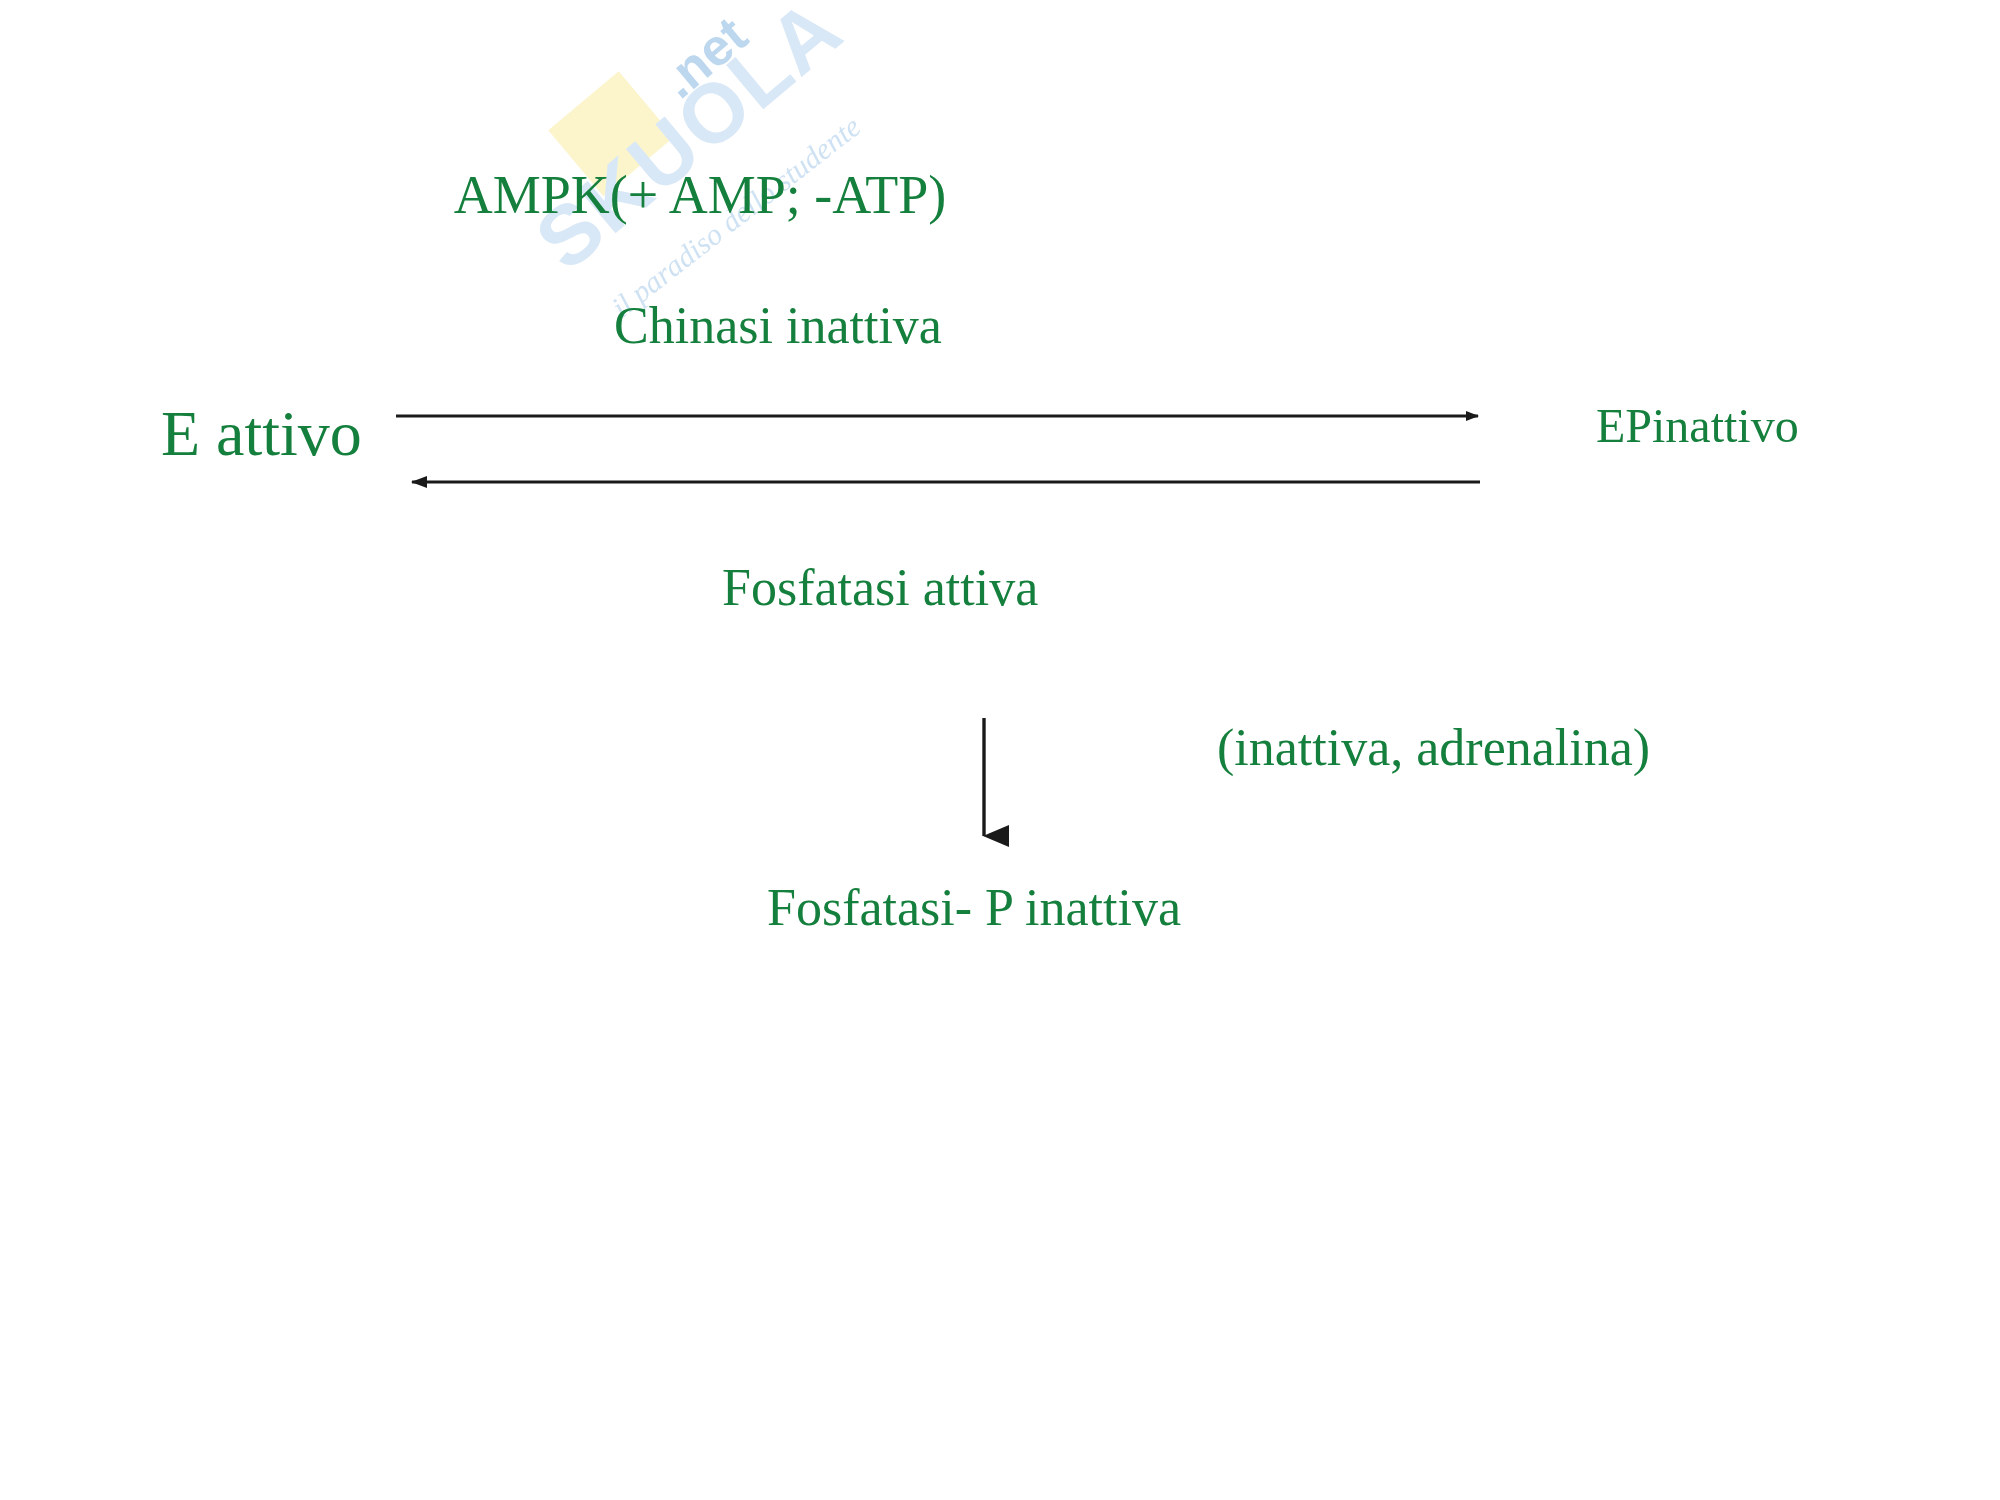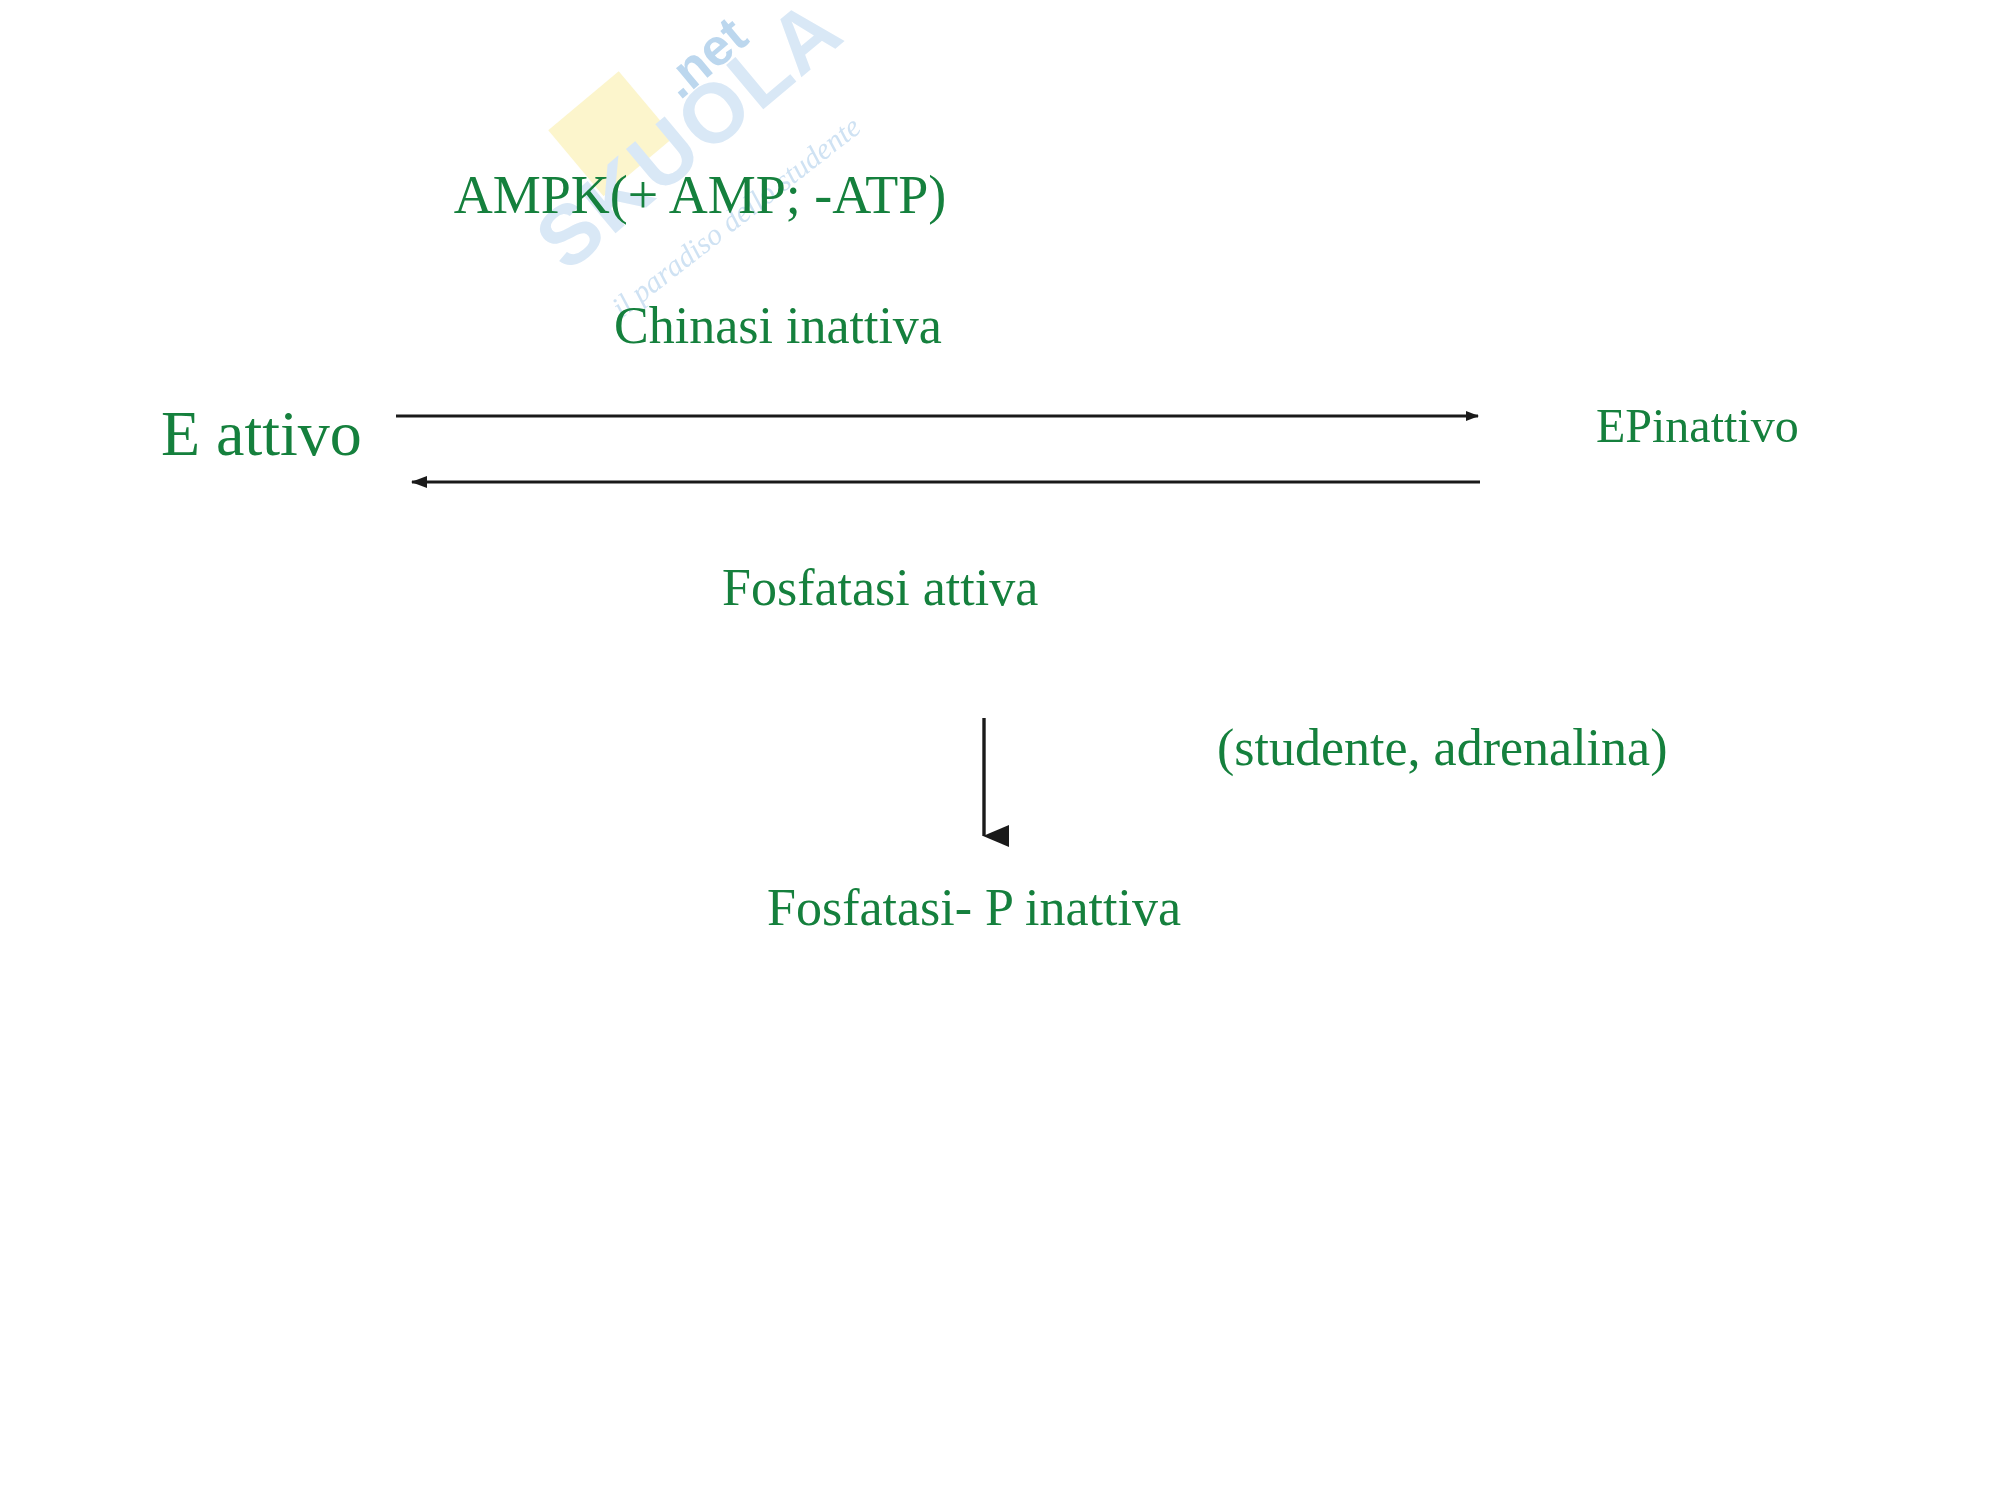--- a/index.html
+++ b/index.html
@@ -136,18 +136,18 @@
   <div class="node" id="ampk-label">AMPK(+ AMP; -ATP)</div>
 
   <div class="node" id="chinasi-label">Chinasi inattiva</div>
 
   <div class="node" id="e-attivo-label">E attivo</div>
 
   <div class="node" id="ep-inattivo-label">EPinattivo</div>
 
   <div class="node" id="fosfatasi-attiva-label">Fosfatasi attiva</div>
 
-  <div class="node" id="glucagone-label">(studente, adrenalina)</div>
+  <div class="node" id="glucagone-label">(inattiva, adrenalina)</div>
 
   <div class="node" id="fosfatasi-p-label">Fosfatasi- P inattiva</div>
 
 
 </div>
 
 </body></html>

